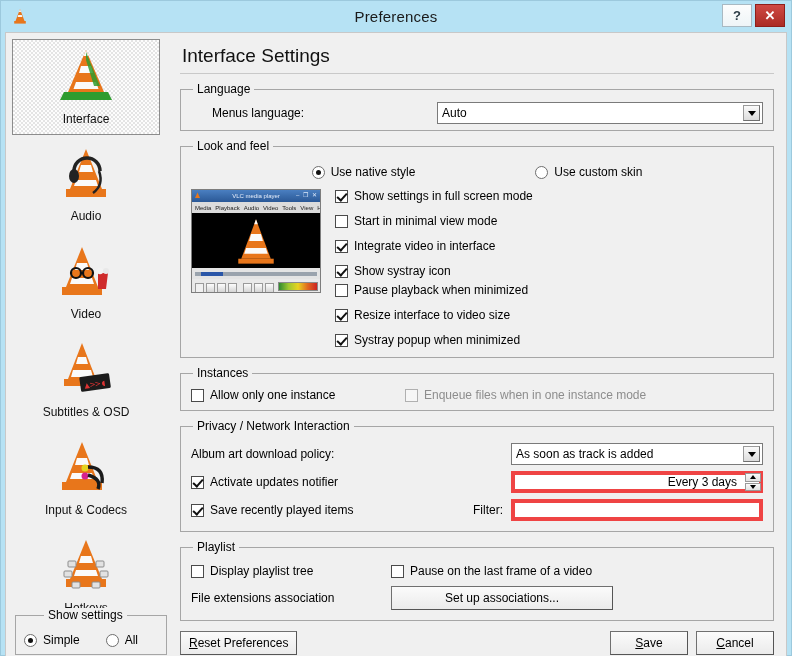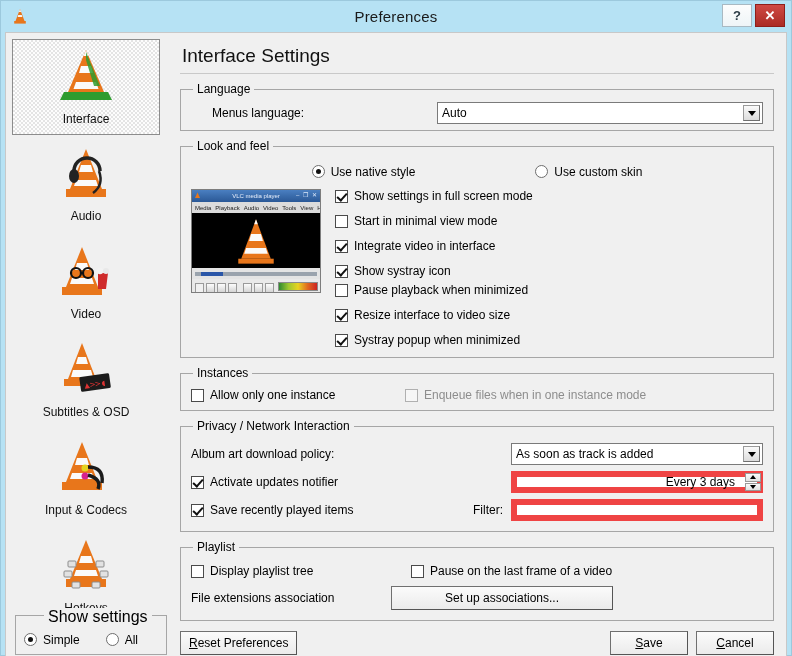--- a/index.html
+++ b/index.html
@@ -81,21 +81,21 @@
 
   
   #show-settings {
     position:absolute; left:9px; bottom:8px;
     width:152px; height:40px;
     border:1px solid #a6a6a6;
     background:#f0f0f0;
   }
   #show-settings .gtitle {
     position:absolute; top:-8px; left:28px;
-    background:#f0f0f0; padding:0 4px; font-size:16px;
+    background:#f0f0f0; padding:0 4px; font-size:12px;
   }
   #show-settings .rowr { display:flex; align-items:center; height:100%; padding:10px 0 0 8px; gap:26px; }
 
   
   #main { flex:1 1 auto; padding:10px 12px 8px 14px; position:relative; }
   #page-title { font-size:19px; color:#111; margin:2px 0 6px 2px; }
   #title-rule { height:1px; background:#c9c9c9; margin:0 0 8px 0; }
 
   fieldset.grp {
     border:1px solid #a6a6a6;
@@ -123,21 +123,21 @@
     border-right-color:#6f6f6f; border-bottom-color:#6f6f6f;
     display:flex; align-items:center; justify-content:center;
   }
   .tri-down {
     width:0;height:0;border-left:4px solid transparent;border-right:4px solid transparent;
     border-top:5px solid #000;
   }
 
   
   .tinput {
-    height:22px; background:#fff; border:6px solid #ef4444;
+    height:22px; background:#fff; border:4px solid #ef4444;
     display:flex; align-items:center; font-size:12px; padding:0 8px;
   }
 
   
   .spin { position:relative; }
   .spin .tinput { justify-content:flex-end; padding-right:22px; }
   .spin .sbtns {
     position:absolute; right:2px; top:2px;
     display:flex; flex-direction:column; width:16px; height:18px; gap:1px;
   }
@@ -156,21 +156,21 @@
     position:relative; flex:0 0 13px;
   }
   .cb.dis { border-color:#b0b0b0; background:#f6f6f6; }
   .cb.on::after {
     content:""; position:absolute; left:3px; top:0px;
     width:4px; height:8px; border:solid #111;
     border-width:0 2px 2px 0; transform:rotate(42deg);
   }
 
   
-  .rbwrap { display:flex; align-items:flex-start; gap:6px; cursor:default; }
+  .rbwrap { display:flex; align-items:flex-end; gap:6px; cursor:default; }
   .rb {
     width:13px; height:13px; border-radius:50%;
     background:#fff; border:1px solid #6e6e6e; position:relative; flex:0 0 13px;
   }
   .rb.on::after {
     content:""; position:absolute; left:3px; top:3px;
     width:5px; height:5px; border-radius:50%; background:#111;
   }
 
   
@@ -500,21 +500,21 @@
             <span class="cb on"></span>
             <span class="lbl">Save recently played items</span>
           </div>
           <span class="lbl" style="width:65px; text-align:right; padding-right:8px;">Filter:</span>
           <div class="tinput" style="flex:1;"></div>
         </div>
       </fieldset>
 
       <fieldset class="grp" style="padding-bottom:10px;">
         <legend>Playlist</legend>
-        <div class="row" style="margin:4px 0 8px 0;gap:20px;">
+        <div class="row" style="margin:4px 0 8px 0;">
           <div class="cbwrap" style="width:200px;">
             <span class="cb"></span>
             <span class="lbl">Display playlist tree</span>
           </div>
           <div class="cbwrap">
             <span class="cb"></span>
             <span class="lbl">Pause on the last frame of a video</span>
           </div>
         </div>
         <div class="row">

